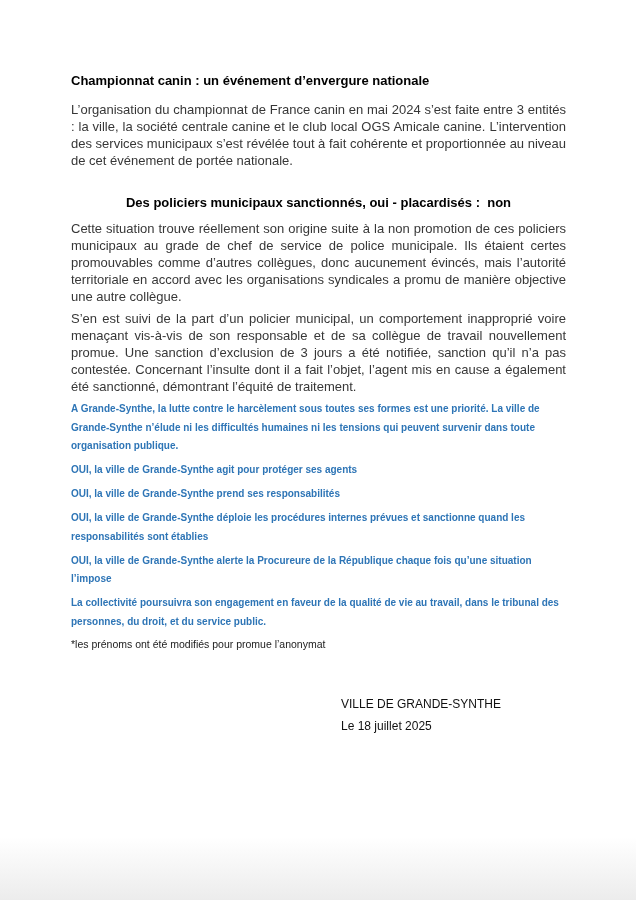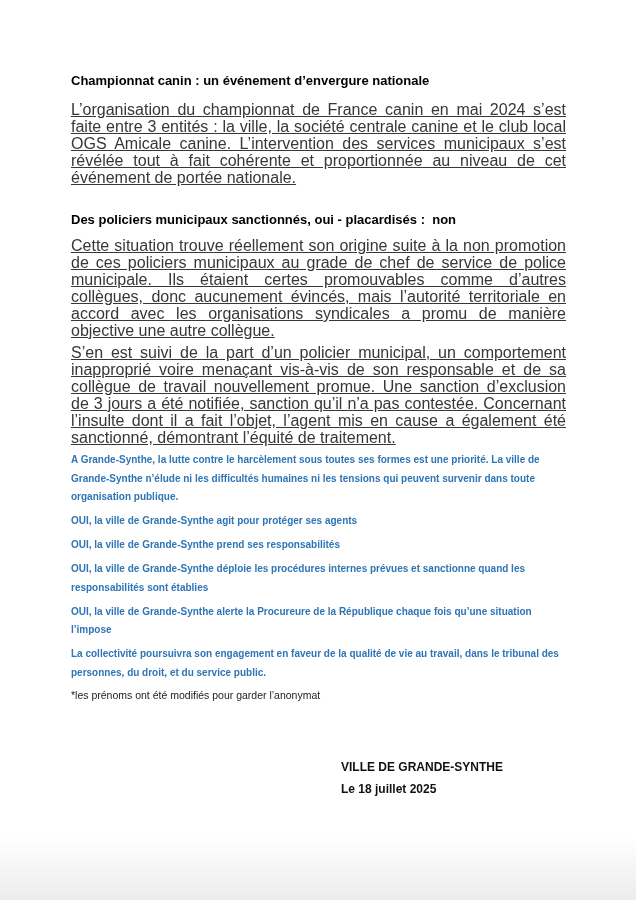--- a/index.html
+++ b/index.html
@@ -22,49 +22,47 @@
   h1, h2 {
     font-family: "Liberation Sans", "DejaVu Sans", sans-serif;
     font-size: 13px;
     line-height: 15px;
     font-weight: bold;
     color: #000000;
     margin: 0;
     white-space: pre-wrap;
   }
   h1 { margin: 0 0 13px 0; }
-  h2 { margin: 26px 0 10px 0; }
+  h2 { margin: 26px 0 10px 0; text-align: center; }
   p.body {
-    font-size: 16px;
+    font-size: 13px;
     line-height: 17px;
     color: #373737;
     text-align: justify;
     margin: 0 0 5px 0;
-    text-decoration: underline;
   }
   p.statement {
     font-size: 10px;
     line-height: 18.5px;
     font-weight: bold;
     color: #2E75B6;
     text-align: left;
     margin: 0 0 5.5px 0;
   }
   p.footnote {
     font-size: 10.5px;
     line-height: 14px;
     color: #222222;
     margin: 4px 0 0 0;
   }
   .signature {
-    margin: 54px 0 0 270px;
+    margin: 42px 0 0 270px;
     font-size: 12px;
     line-height: 22px;
     color: #111111;
-    font-weight: bold;
   }
   .signature p { margin: 0; }
 </style>
 </head>
 <body>
 
 <div class="page">
 
   <h1>Championnat canin : un événement d’envergure nationale</h1>
 
@@ -82,20 +80,20 @@
   <p class="statement">OUI, la ville de Grande-Synthe agit pour protéger ses agents</p>
 
   <p class="statement">OUI, la ville de Grande-Synthe prend ses responsabilités</p>
 
   <p class="statement">OUI, la ville de Grande-Synthe déploie les procédures internes prévues et sanctionne quand les responsabilités sont établies</p>
 
   <p class="statement">OUI, la ville de Grande-Synthe alerte la Procureure de la République chaque fois qu’une situation l’impose</p>
 
   <p class="statement">La collectivité poursuivra son engagement en faveur de la qualité de vie au travail, dans le tribunal des personnes, du droit, et du service public.</p>
 
-  <p class="footnote">*les prénoms ont été modifiés pour garder l’anonymat</p>
+  <p class="footnote">*les prénoms ont été modifiés pour promue l’anonymat</p>
 
   <div class="signature">
     <p>VILLE DE GRANDE-SYNTHE</p>
     <p>Le 18 juillet 2025</p>
   </div>
 
 </div>
 
 </body></html>

